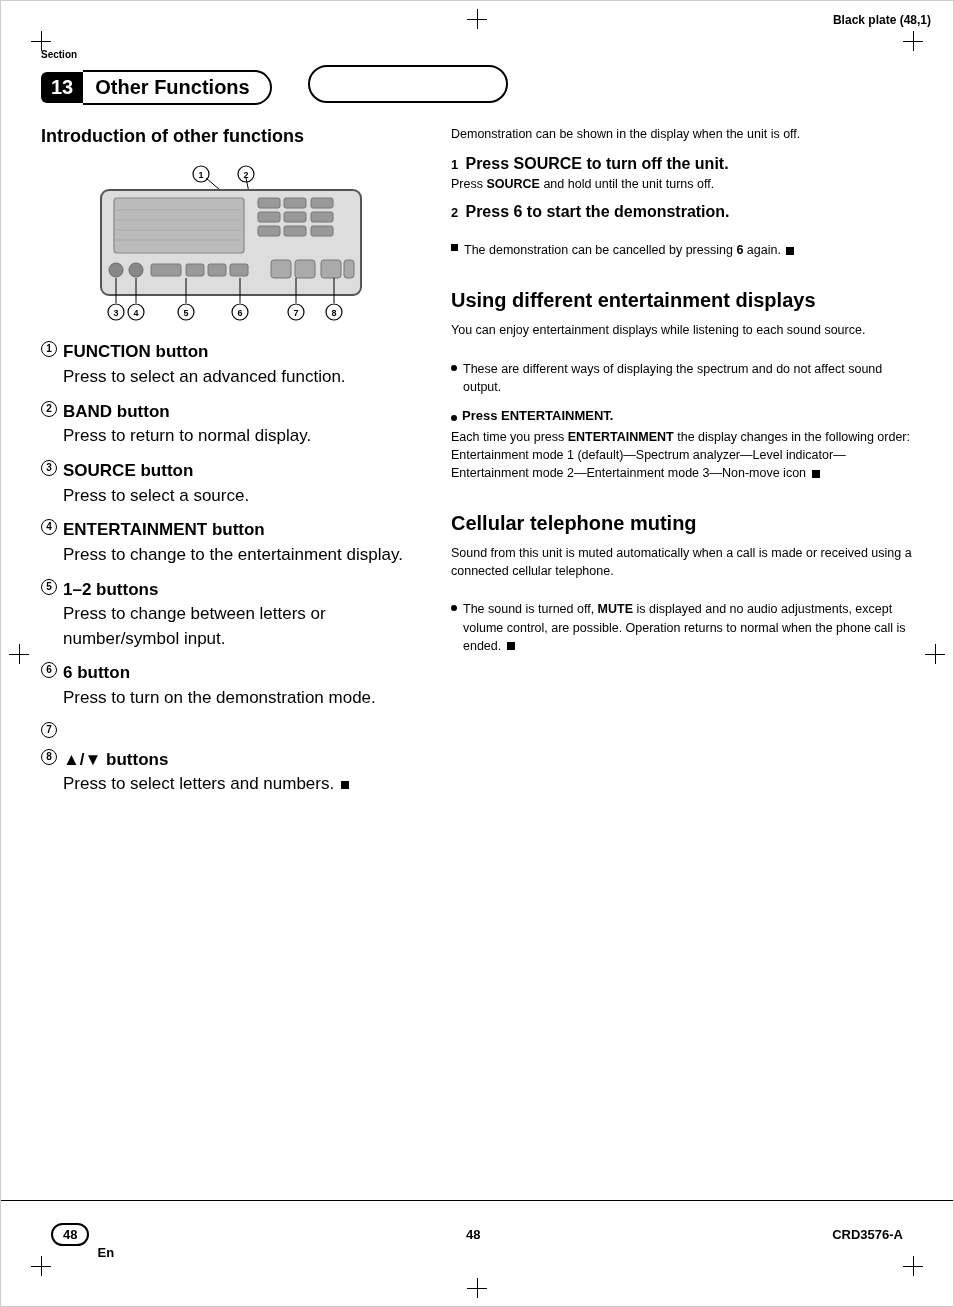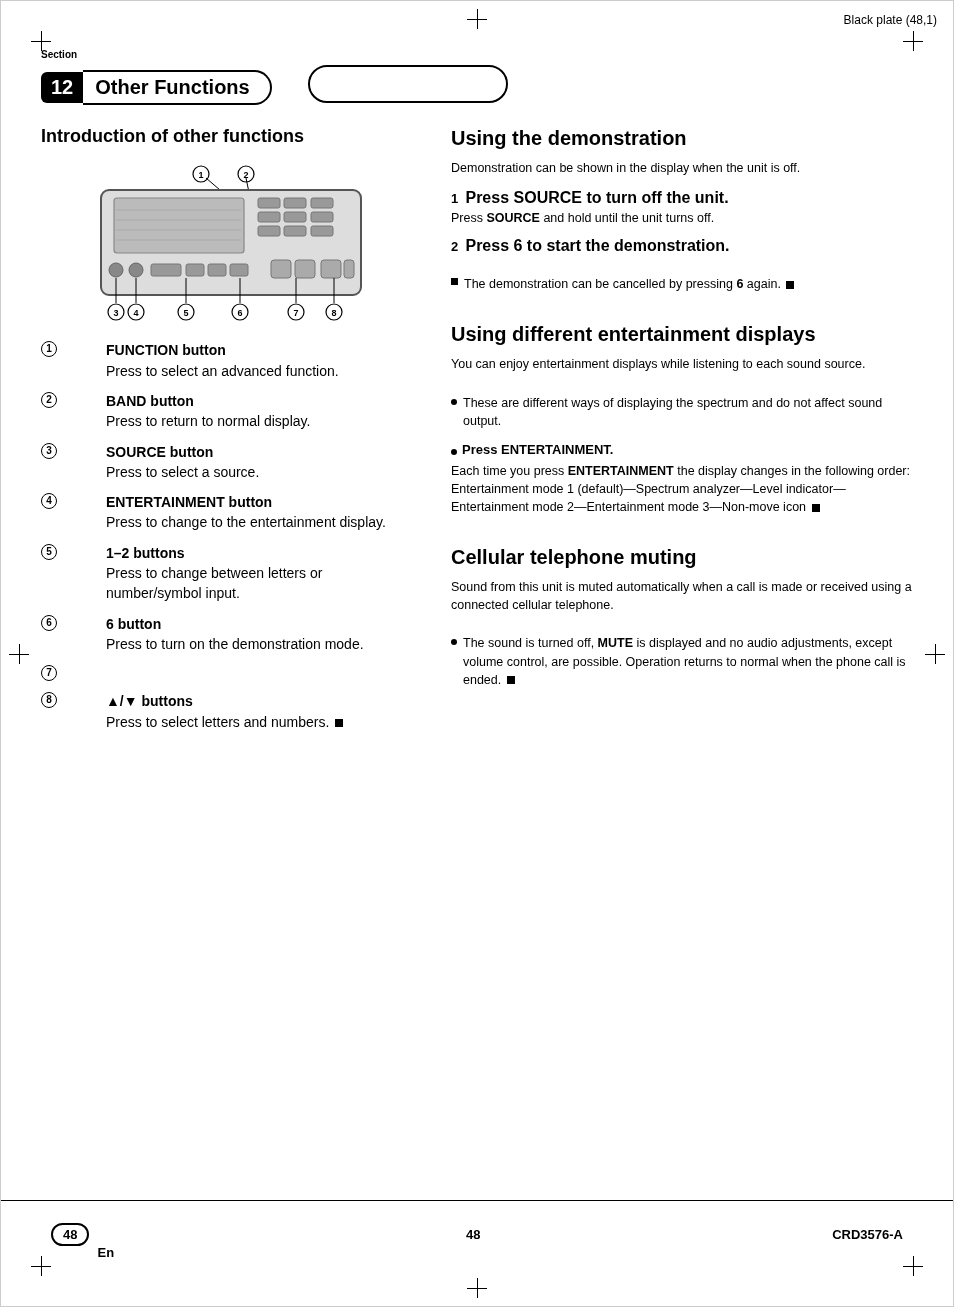--- a/index.html
+++ b/index.html
@@ -18,23 +18,24 @@
       min-height: 1307px;
       padding: 0;
       position: relative;
       border: 1px solid #ccc;
     }
 
     
     .top-plate {
       position: absolute;
       top: 12px;
-      right: 16px;
+      right: 22px;
       font-size: 12px;
       color: #000;
+      font-weight: bold;
     }
 
     
     .reg-mark {
       position: absolute;
       width: 20px;
       height: 20px;
     }
     .reg-mark::before, .reg-mark::after {
       content: '';
@@ -172,23 +173,22 @@
       width: 16px;
       height: 16px;
       border: 1.5px solid #000;
       border-radius: 50%;
       font-size: 10px;
       font-weight: bold;
       margin-top: 1px;
     }
 
     .feature-text {
-      font-size: 14px;
+      font-size: 17px;
       line-height: 1.45;
-      margin-left: 43px;
     }
 
     .feature-bold {
       font-weight: bold;
     }
 
     
     .right-section {
       margin-bottom: 28px;
     }
@@ -312,21 +312,21 @@
   <div class="crosshair-mid-left"></div>
   <div class="crosshair-mid-right"></div>
   <div class="crosshair-bottom"></div>
 
   <div class="top-plate">Black plate (48,1)</div>
 
   <div style="padding: 48px 40px 0 40px; position: relative;">
     <div style="font-size:10px; font-weight:bold; margin-bottom:2px;">Section</div>
     <div style="display:flex; align-items:center; gap:16px;">
       <div class="section-badge">
-        <span class="section-num">12</span>
+        <span class="section-num">13</span>
         <span class="section-title-box">Other Functions</span>
       </div>
       <div class="section-oval-right"></div>
     </div>
   </div>
 
   <div class="content">
 
     <div class="left-col">
       <h2 class="section-heading">Introduction of other functions</h2>
@@ -433,21 +433,20 @@
         <div class="feature-item">
           <span class="feature-num">8</span>
           <span class="feature-text"><span class="feature-bold">▲/▼ buttons</span><br>Press to select letters and numbers. <span class="end-mark"></span></span>
         </div>
       </div>
     </div>
 
     <div class="right-col">
 
       <div class="right-section">
-        <h2 class="right-section-heading">Using the demonstration</h2>
         <p style="font-size:12.5px; line-height:1.45; margin-bottom:12px;">Demonstration can be shown in the display when the unit is off.</p>
 
         <div class="step-item">
           <div>
             <span class="step-num">1&nbsp;&nbsp;</span><span class="step-title">Press <strong>SOURCE</strong> to turn off the unit.</span>
           </div>
           <div class="step-body">Press <strong>SOURCE</strong> and hold until the unit turns off.</div>
         </div>
 
         <div class="step-item">

